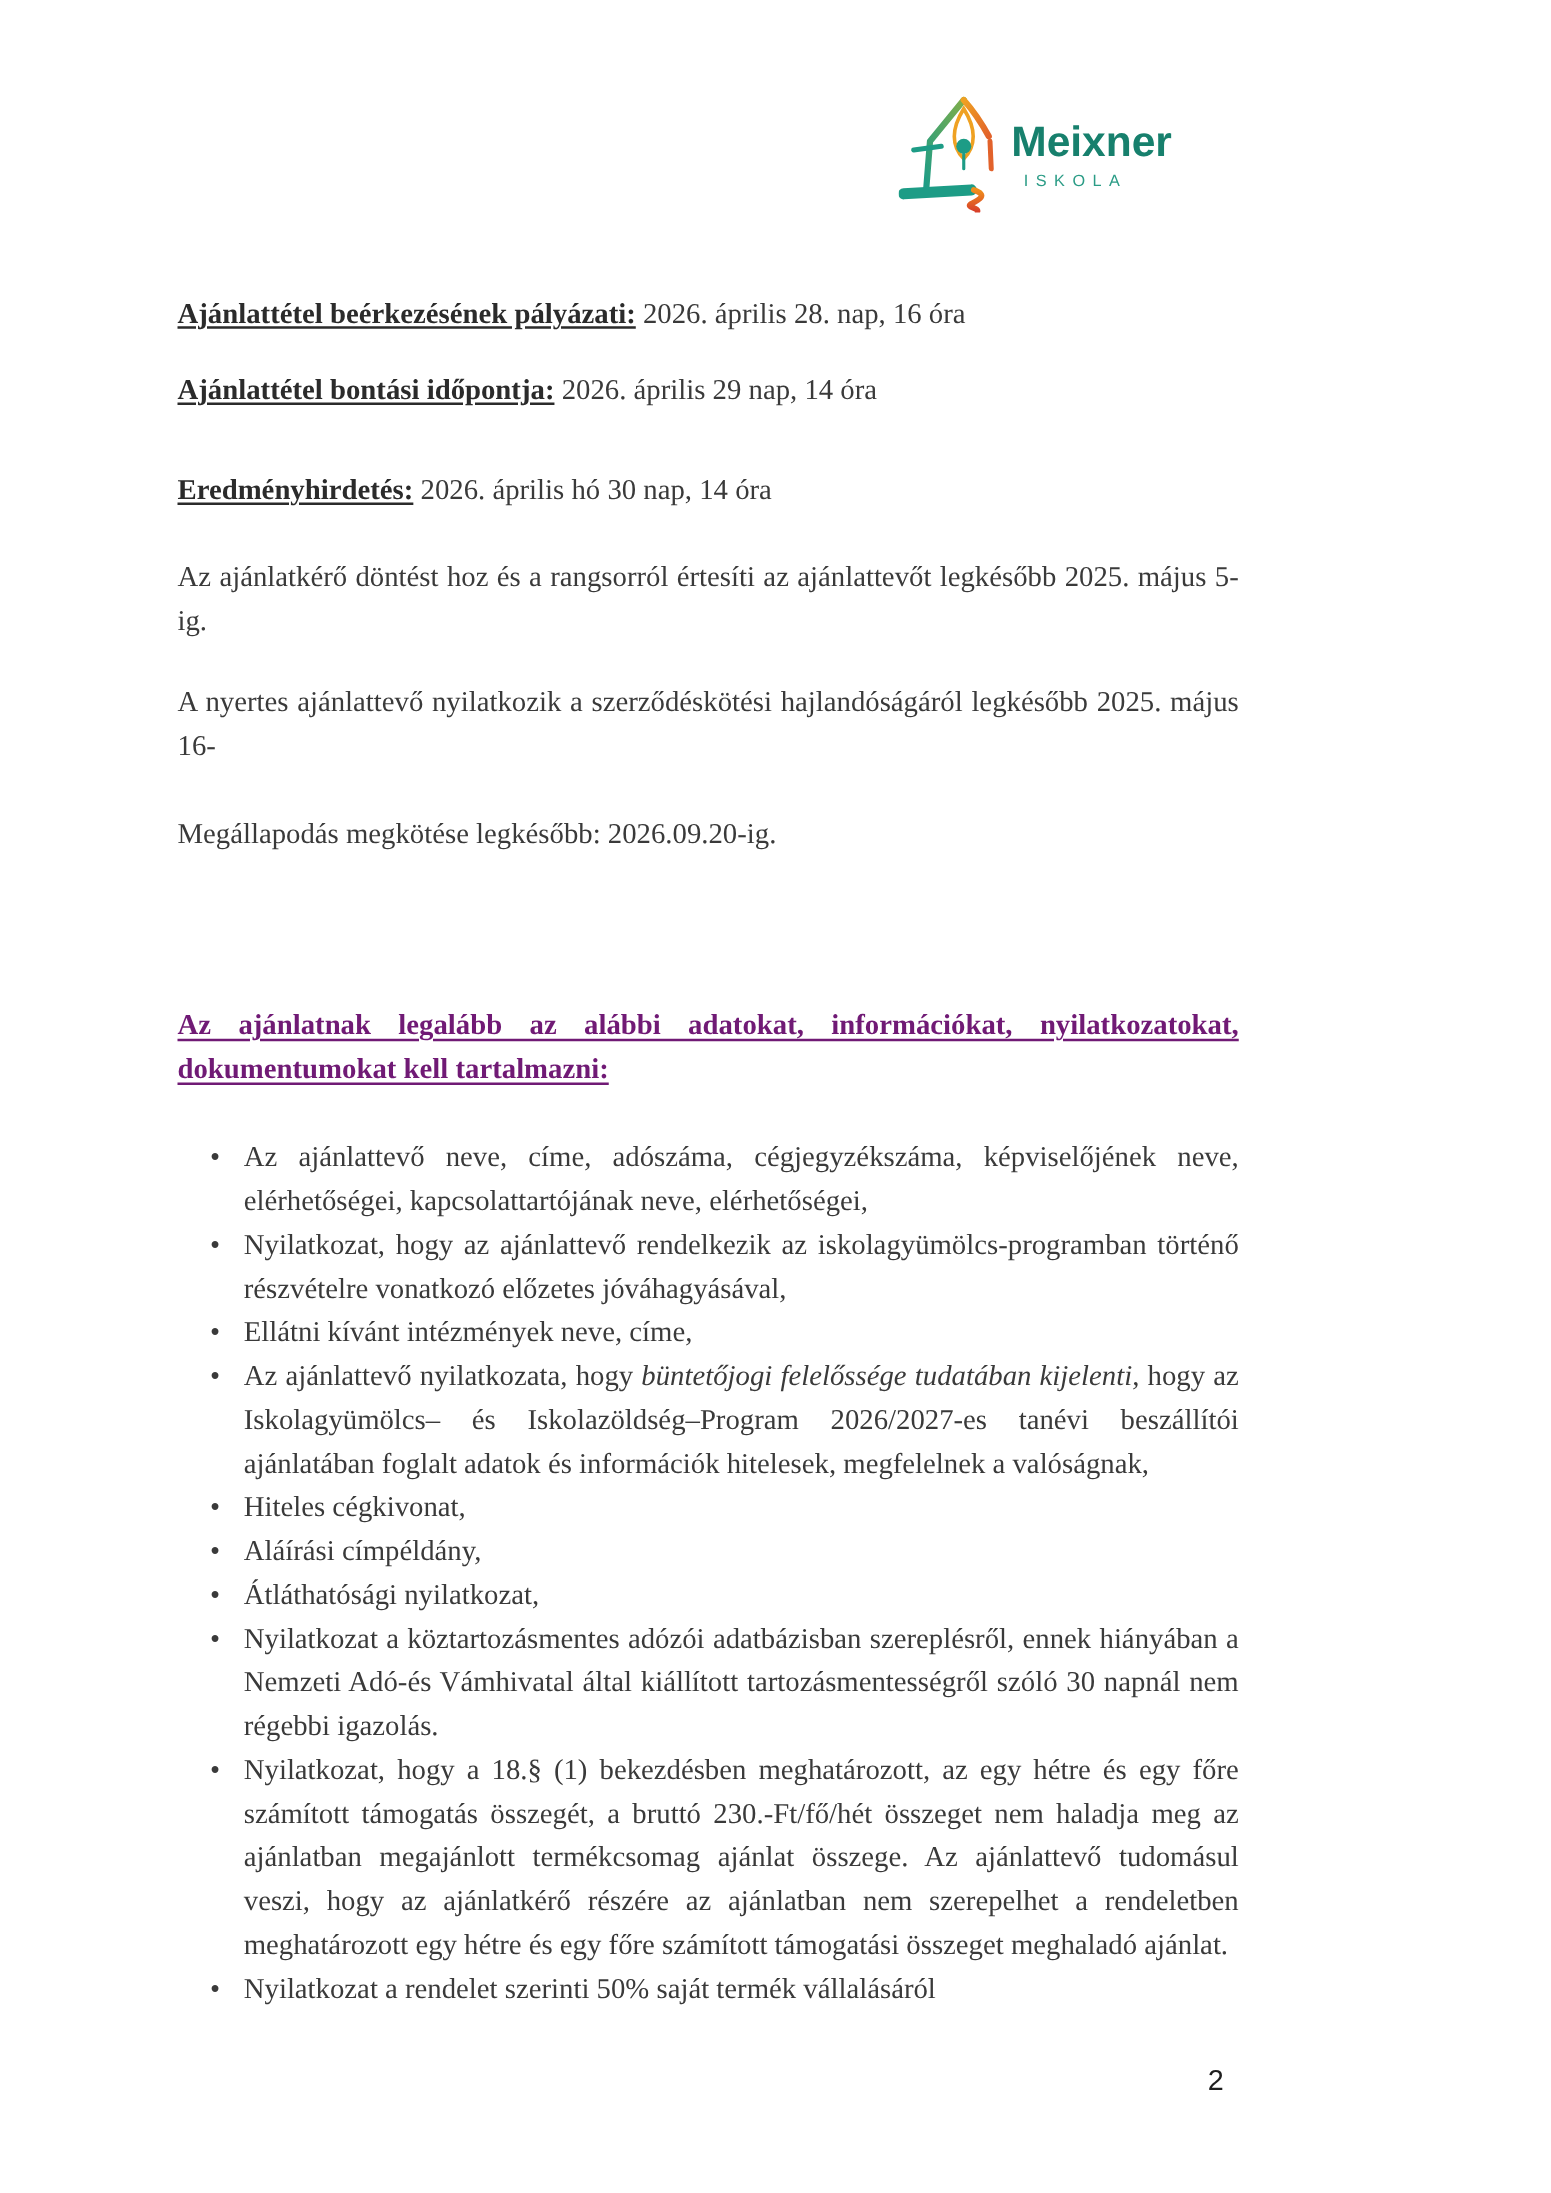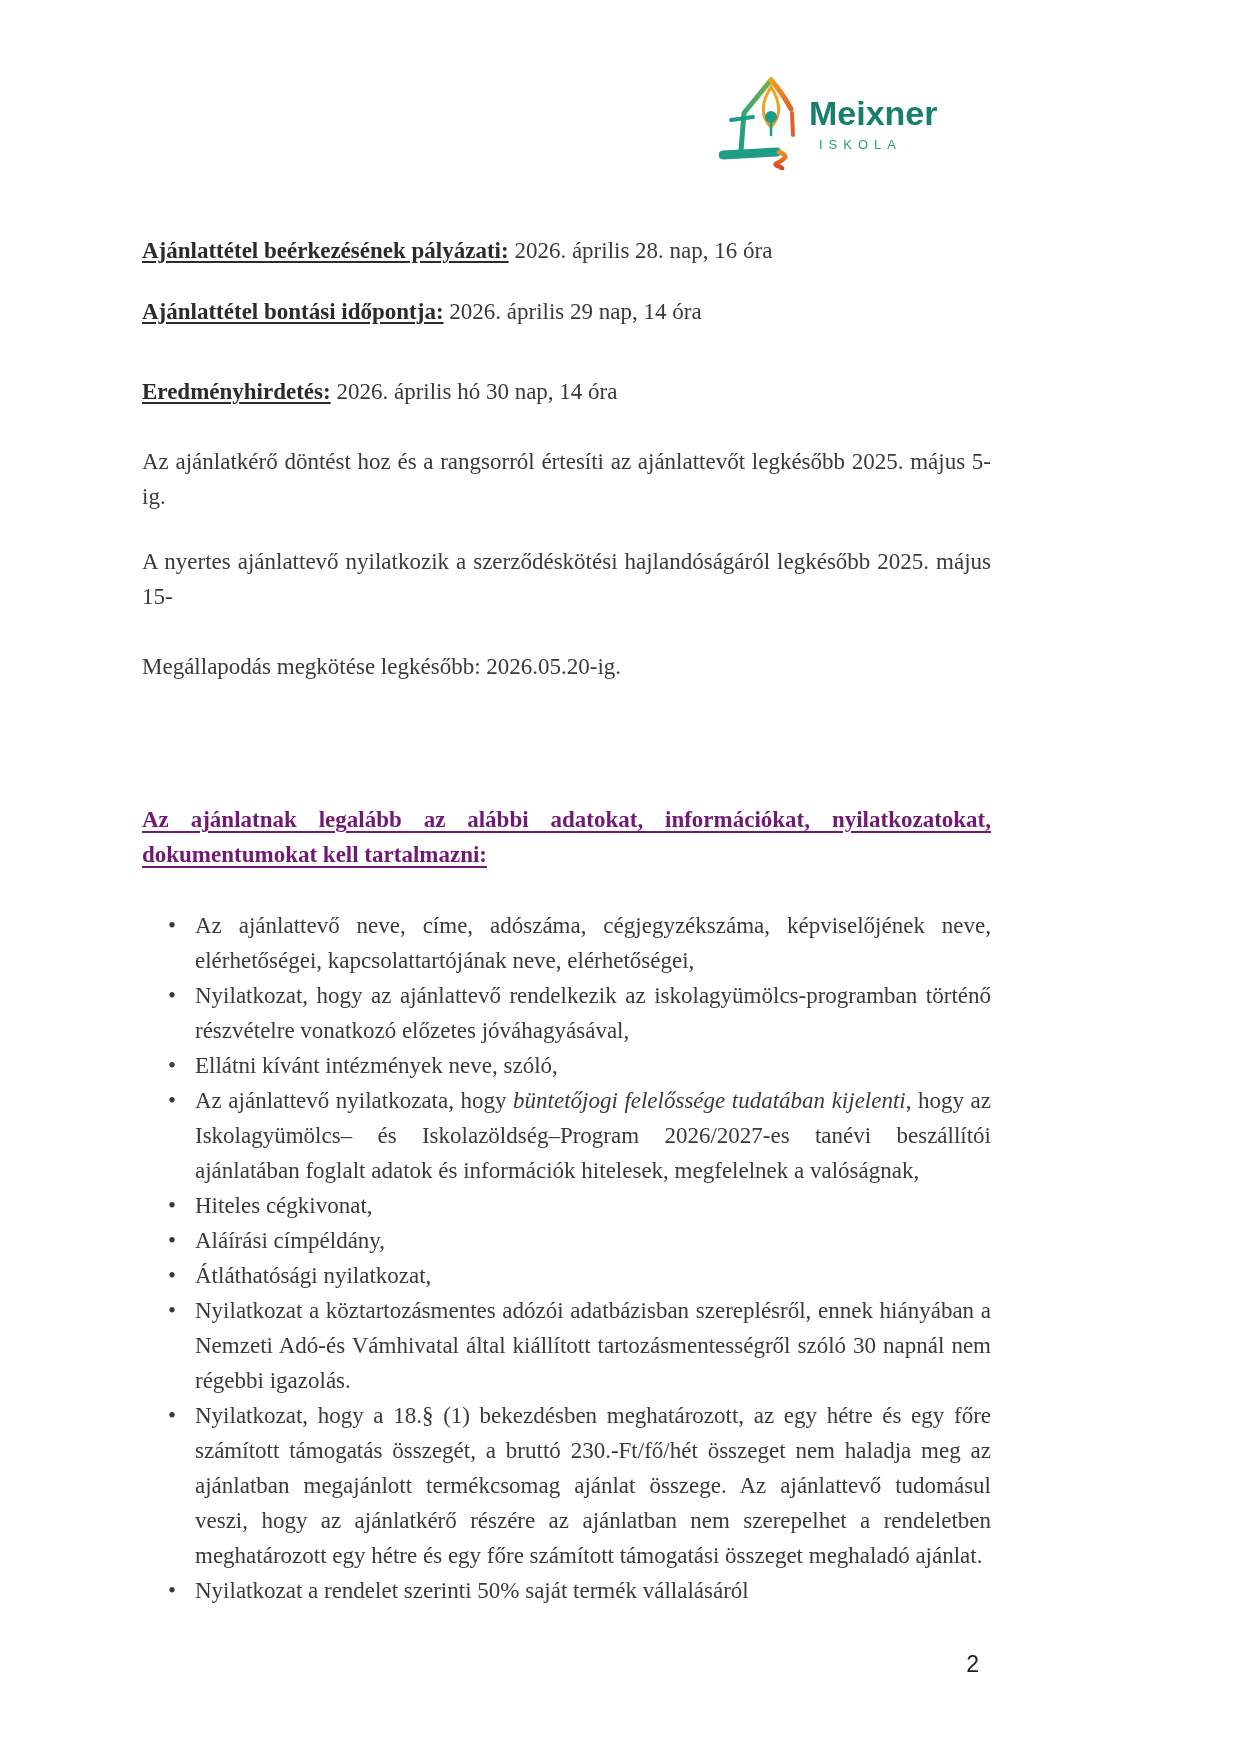--- a/index.html
+++ b/index.html
@@ -129,36 +129,36 @@
     <div class="dl-3">
       <span class="label-u">Eredményhirdetés:</span>
       <span>2026. április hó 30 nap, 14 óra</span>
     </div>
 
     <div class="para p-1">
       <div>Az ajánlatkérő döntést hoz és a rangsorról értesíti az ajánlattevőt legkésőbb 2025. május 5-ig.</div>
     </div>
 
     <div class="para p-2">
-      <div>A nyertes ajánlattevő nyilatkozik a szerződéskötési hajlandóságáról legkésőbb 2025. május 15-</div>
+      <div>A nyertes ajánlattevő nyilatkozik a szerződéskötési hajlandóságáról legkésőbb 2025. május 16-</div>
     </div>
 
     <div class="para p-3">
-      <div>Megállapodás megkötése legkésőbb: 2026.05.20-ig.</div>
+      <div>Megállapodás megkötése legkésőbb: 2026.09.20-ig.</div>
     </div>
 
     <div class="req-heading">
       <div class="line justify-full">Az ajánlatnak legalább az alábbi adatokat, információkat, nyilatkozatokat,</div>
       <div class="line">dokumentumokat kell tartalmazni:</div>
     </div>
 
     <ul class="req-list">
         <li><span>Az ajánlattevő neve, címe, adószáma, cégjegyzékszáma, képviselőjének neve, elérhetőségei, kapcsolattartójának neve, elérhetőségei,</span></li>
         <li><span>Nyilatkozat, hogy az ajánlattevő rendelkezik az iskolagyümölcs-programban történő részvételre vonatkozó előzetes jóváhagyásával,</span></li>
-        <li><span>Ellátni kívánt intézmények neve, szóló,</span></li>
+        <li><span>Ellátni kívánt intézmények neve, címe,</span></li>
         <li><span>Az ajánlattevő nyilatkozata, hogy </span><span class="it">büntetőjogi felelőssége tudatában kijelenti</span><span>, hogy az Iskolagyümölcs– és Iskolazöldség–Program 2026/2027-es tanévi beszállítói ajánlatában foglalt adatok és információk hitelesek, megfelelnek a valóságnak,</span></li>
         <li><span>Hiteles cégkivonat,</span></li>
         <li><span>Aláírási címpéldány,</span></li>
         <li><span>Átláthatósági nyilatkozat,</span></li>
         <li><span>Nyilatkozat a köztartozásmentes adózói adatbázisban szereplésről, ennek hiányában a Nemzeti Adó-és Vámhivatal által kiállított tartozásmentességről szóló 30 napnál nem régebbi igazolás.</span></li>
         <li><span>Nyilatkozat, hogy a 18.§ (1) bekezdésben meghatározott, az egy hétre és egy főre számított támogatás összegét, a bruttó 230.-Ft/fő/hét összeget nem haladja meg az ajánlatban megajánlott termékcsomag ajánlat összege. Az ajánlattevő tudomásul veszi, hogy az ajánlatkérő részére az ajánlatban nem szerepelhet a rendeletben meghatározott egy hétre és egy főre számított támogatási összeget meghaladó ajánlat.</span></li>
         <li><span>Nyilatkozat a rendelet szerinti 50% saját termék vállalásáról</span></li>
       </ul>
 
   </div>

